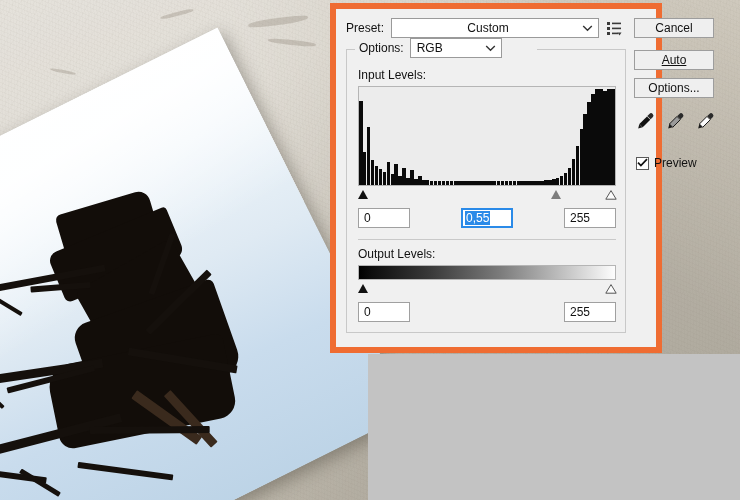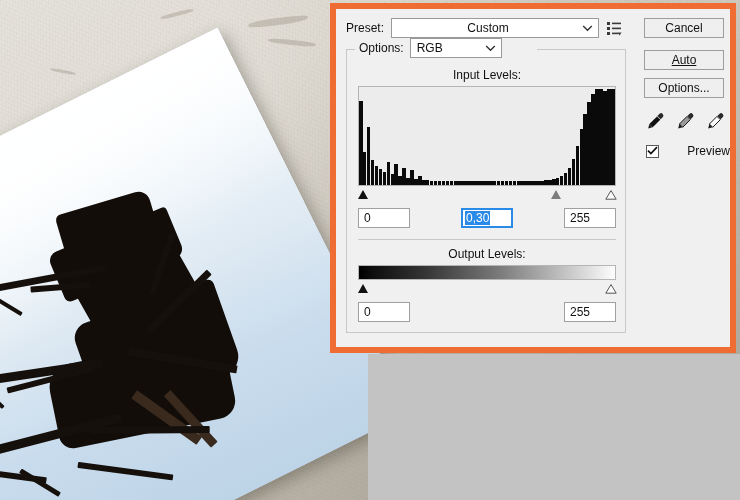--- a/index.html
+++ b/index.html
@@ -43,21 +43,21 @@
   .branch.brown{background:#3a2a1d;}
   .trunkmass{position:absolute;background:#120d09;}
 
   
   #gray-panel{
     position:absolute;right:0;bottom:0;width:372px;height:146px;background:#c3c3c3;
   }
 
   
   #levels-dialog{
-    position:absolute;left:330px;top:3px;width:406px;height:350px;
+    position:absolute;left:330px;top:3px;width:332px;height:350px;
     border:6px solid #ef6c32;
     background:#f0f0f0;
     box-sizing:border-box;
   }
   #dialog-body{
     position:absolute;inset:0;background:#f0f0f0;
     display:flex;
   }
   .dlg-left{width:300px;padding:9px 0 0 10px;box-sizing:border-box;position:relative;}
   .dlg-right{flex:1;padding:9px 0 0 8px;box-sizing:border-box;}
@@ -81,21 +81,21 @@
   }
   .groupbox:before,.groupbox:after{
     content:"";position:absolute;top:0;height:1px;background:#c8c8c8;
   }
   .groupbox:before{left:0;width:8px;}
   .groupbox:after{right:0;left:190px;}
   .gb-head{position:absolute;top:-11px;left:9px;display:flex;align-items:center;gap:6px;background:#f0f0f0;padding:0 3px;}
   #channel-combo{width:92px;}
 
   .gb-inner{padding:19px 9px 0 11px;}
-  .section-label{font-size:12px;color:#111;margin-bottom:4px;text-align:center;}
+  .section-label{font-size:12px;color:#111;margin-bottom:4px;}
 
   .histo-frame{
     width:258px;height:100px;border:1px solid #b5b5b5;background:#ececec;
     position:relative;overflow:hidden;box-sizing:border-box;
   }
   .hbar{position:absolute;bottom:0;background:#0a0a0a;}
 
   .slider-track{
     position:relative;width:258px;height:16px;margin-top:1px;
   }
@@ -127,21 +127,21 @@
   
   .btn{
     width:80px;height:20px;background:#efefef;border:1px solid #9d9d9d;
     font-size:12px;color:#111;display:flex;align-items:center;justify-content:center;
     box-sizing:border-box;cursor:pointer;margin-bottom:8px;
   }
   .btn.primary{border:2px solid #3b8fd4;margin-bottom:8px;}
   .btn.spaced-top{margin-top:12px;text-decoration:underline;}
   .droppers{display:flex;gap:12px;margin:14px 0 0 3px;}
   .dropper{width:18px;height:18px;cursor:pointer;}
-  .preview-row{display:flex;align-items:center;gap:13px;margin-top:14px;margin-left:2px;cursor:pointer;justify-content:space-between;}
+  .preview-row{display:flex;align-items:center;gap:5px;margin-top:26px;margin-left:2px;cursor:pointer;}
   .cbox{
     width:13px;height:13px;background:#fff;border:1px solid #5a5a5a;
     display:flex;align-items:center;justify-content:center;box-sizing:border-box;
   }
   .cbox svg{display:block;}
 </style>
 </head>
 <body>
 
 <div id="photo-backdrop">
@@ -317,21 +317,21 @@
                   <path d="M6 0.6 L11.2 9.2 L0.8 9.2 Z" fill="#fbfbfb" stroke="#555" stroke-width="1"></path>
                 </svg>
             </div>
           </div>
 
           <div class="fields-row">
             <div class="numbox">
               <span>0</span>
             </div>
             <div class="numbox focused">
-              <span class="sel">0,30</span>
+              <span class="sel">0,55</span>
             </div>
             <div class="numbox">
               <span>255</span>
             </div>
           </div>
 
           <div class="divider"></div>
 
           <div class="section-label">Output Levels:</div>
 

